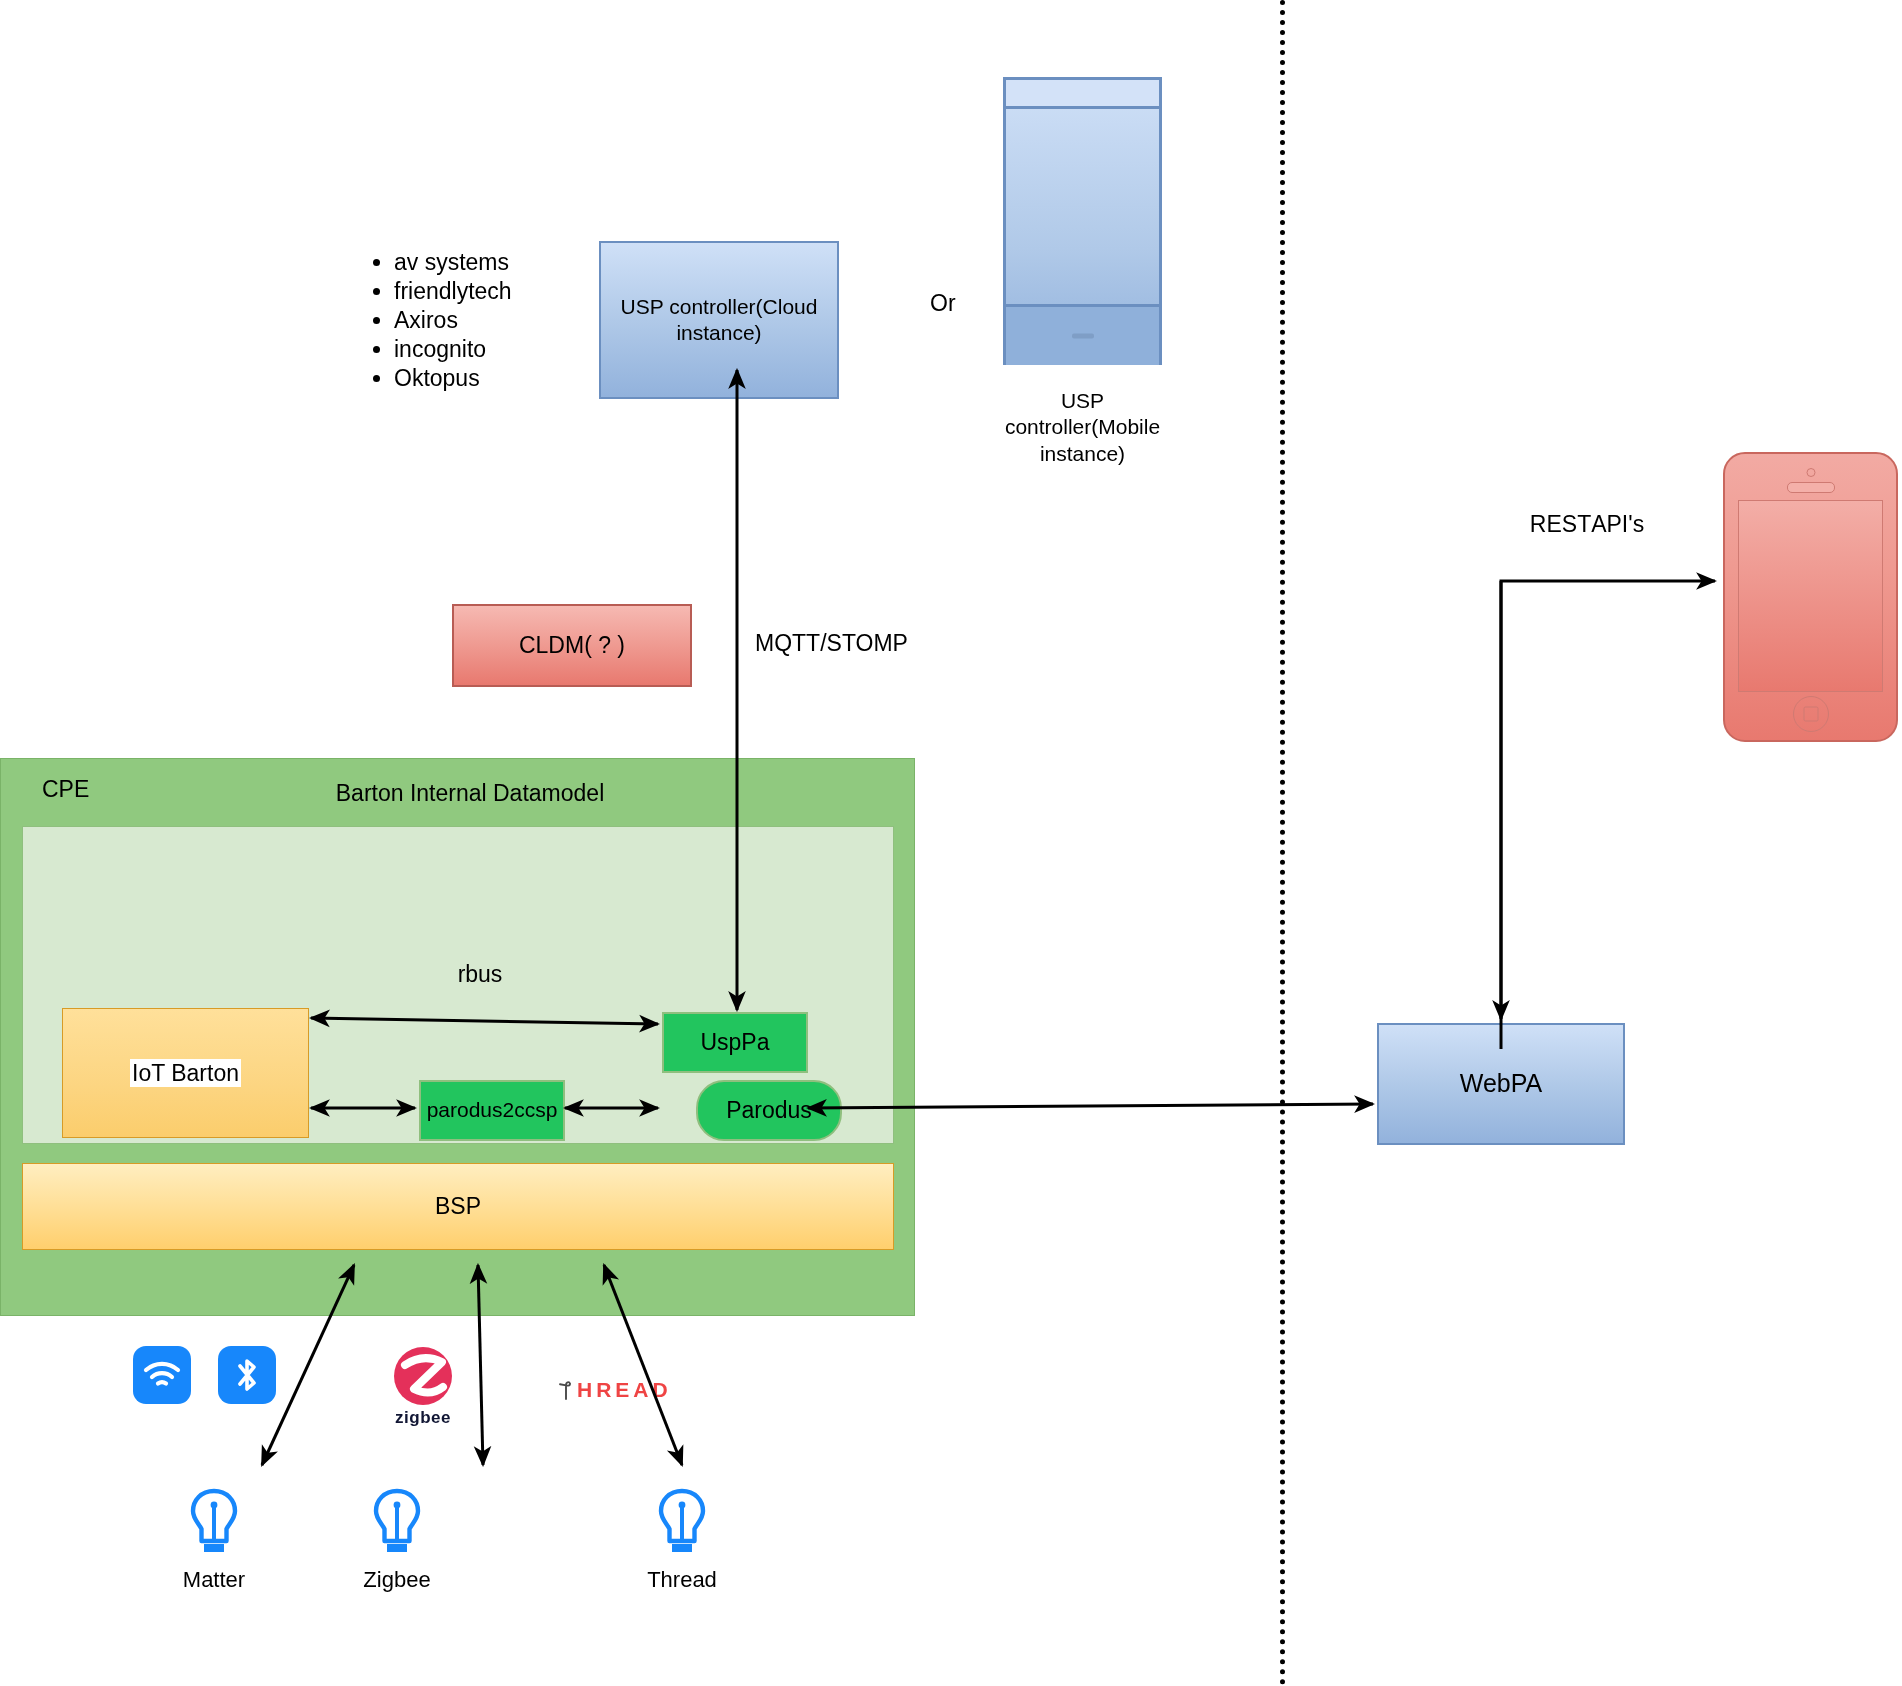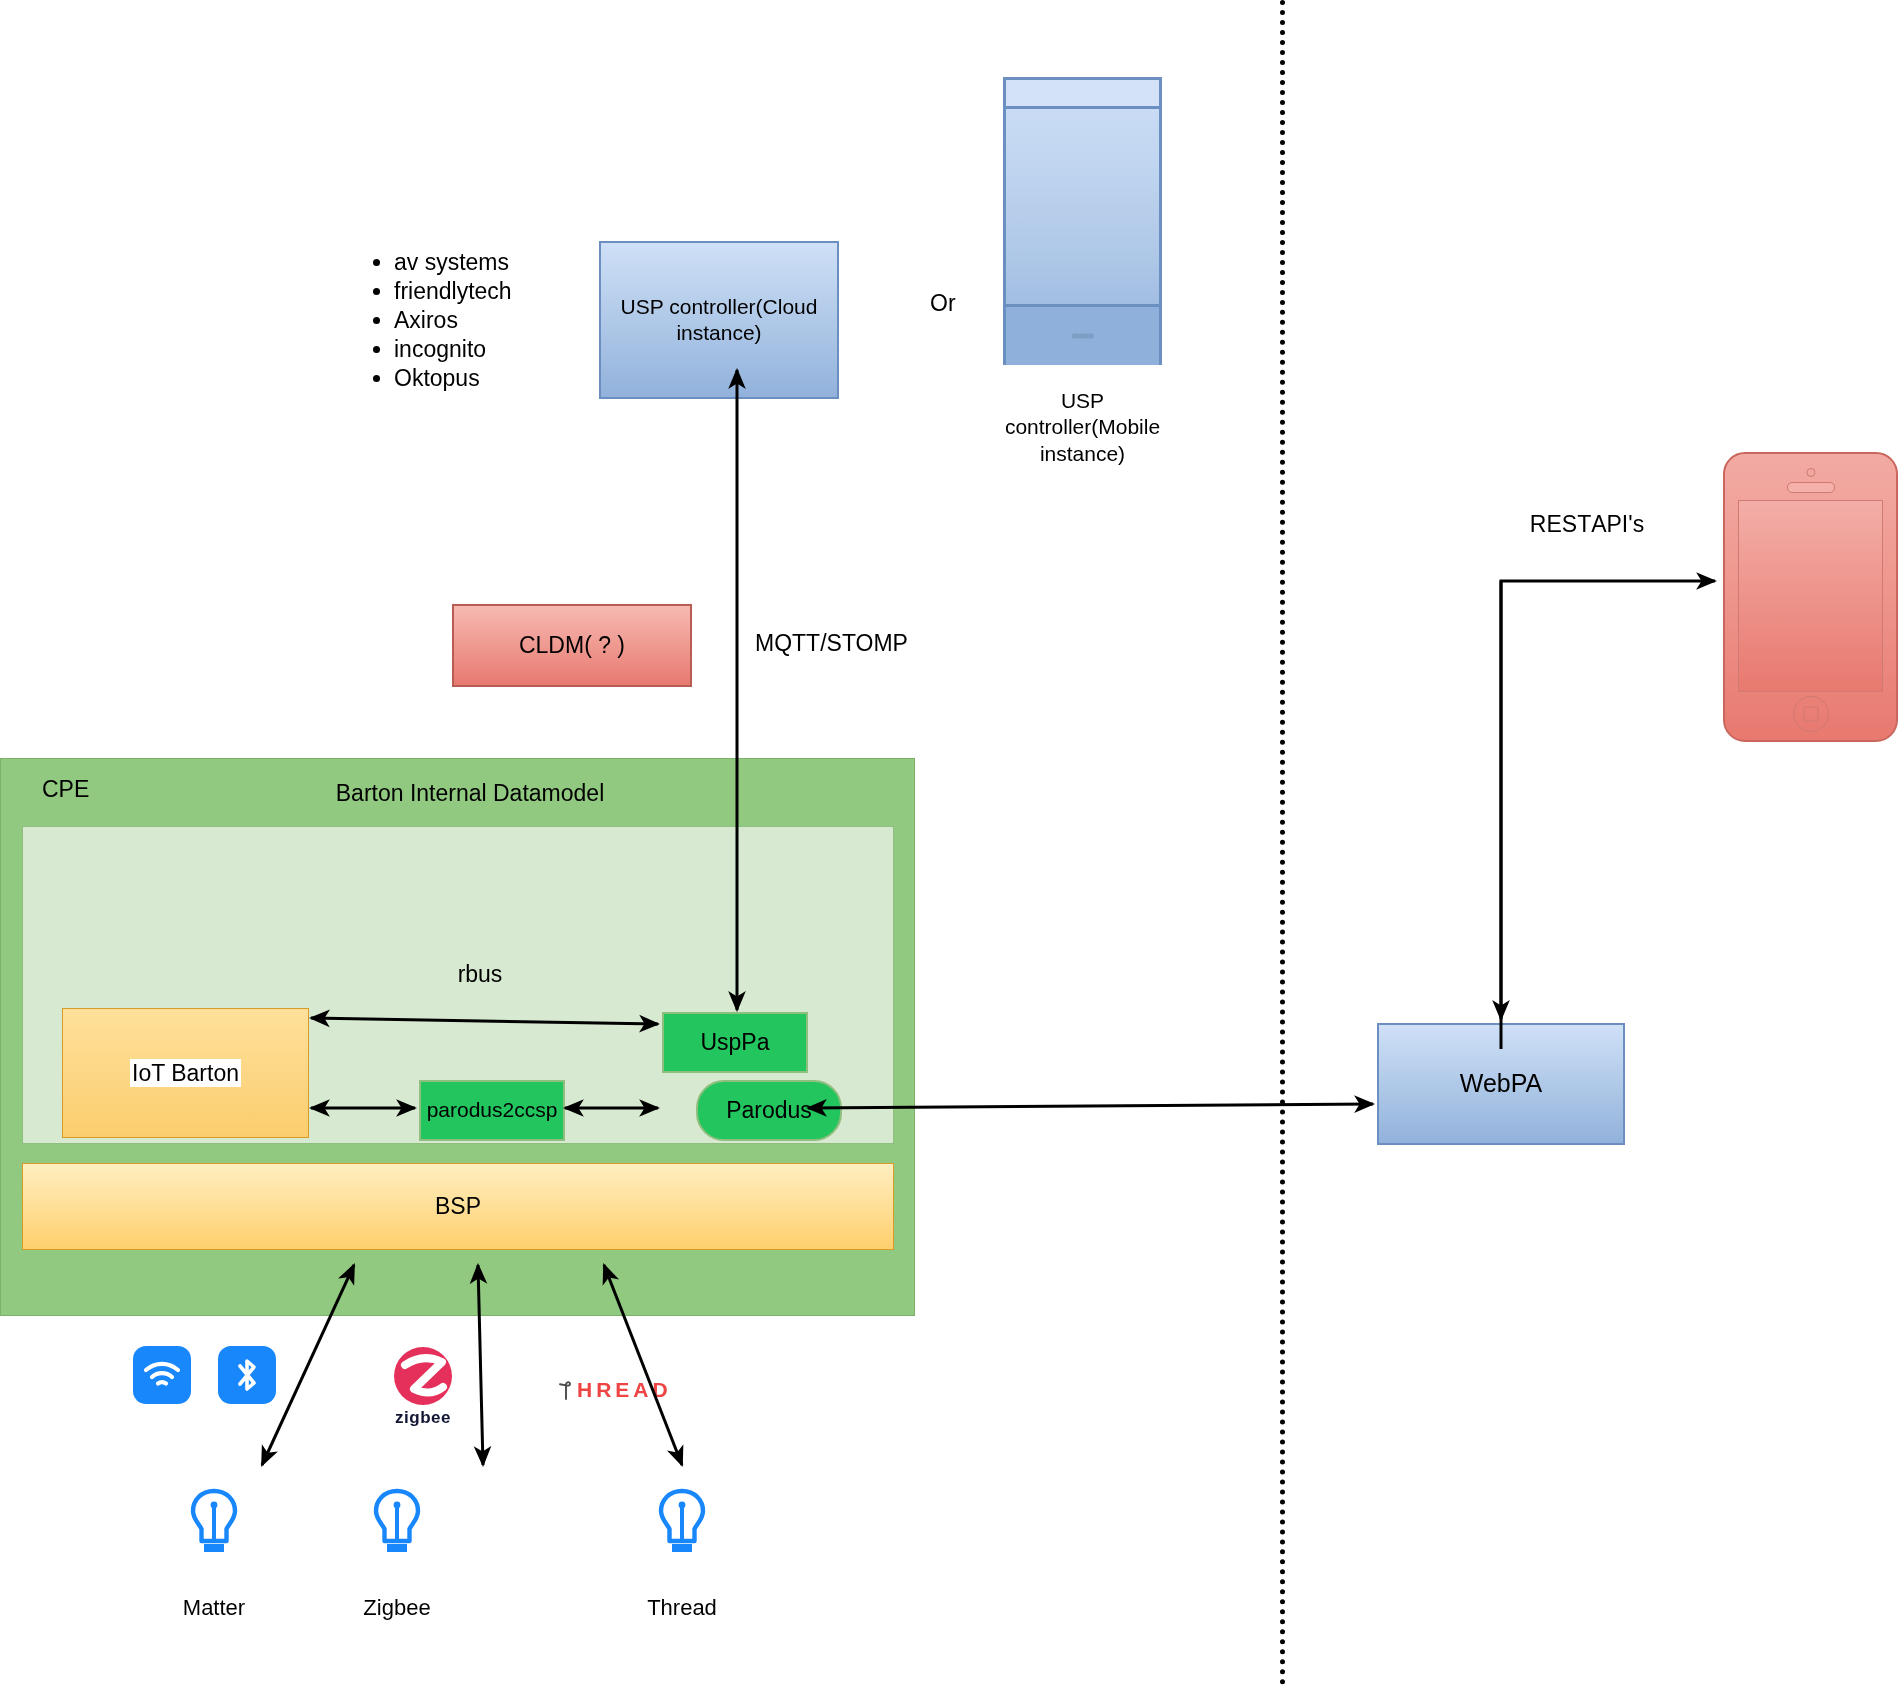--- a/index.html
+++ b/index.html
@@ -73,21 +73,21 @@
     width:13px;height:13px;border:1.5px solid #cf7a72;border-radius:2px;}
 
   
   .sq-logo{width:58px;height:58px;border-radius:13px;background:#1787fb;
            display:flex;align-items:center;justify-content:center;}
   .zigbee-wrap{display:flex;flex-direction:column;align-items:center;}
   .zigbee-name{font-size:17px;font-weight:bold;color:#111634;letter-spacing:.5px;margin-top:1px;}
   .thread-logo{display:flex;align-items:center;font-size:21px;font-weight:bold;
                letter-spacing:4px;color:#ef4444;}
 
-  .bulb-item{display:flex;flex-direction:column;align-items:center;gap:28px;}
+  .bulb-item{display:flex;flex-direction:column;align-items:center;}
   .bulb-label{font-size:22px;margin-top:9px;}
 
   .hl{background:#ffffff;padding:0 2px;}
 </style>
 </head>
 <body>
 
 <div class="abs label" style="left:368px;top:248px;width:230px;">
   <ul class="bullets">
     <li>av systems</li>

